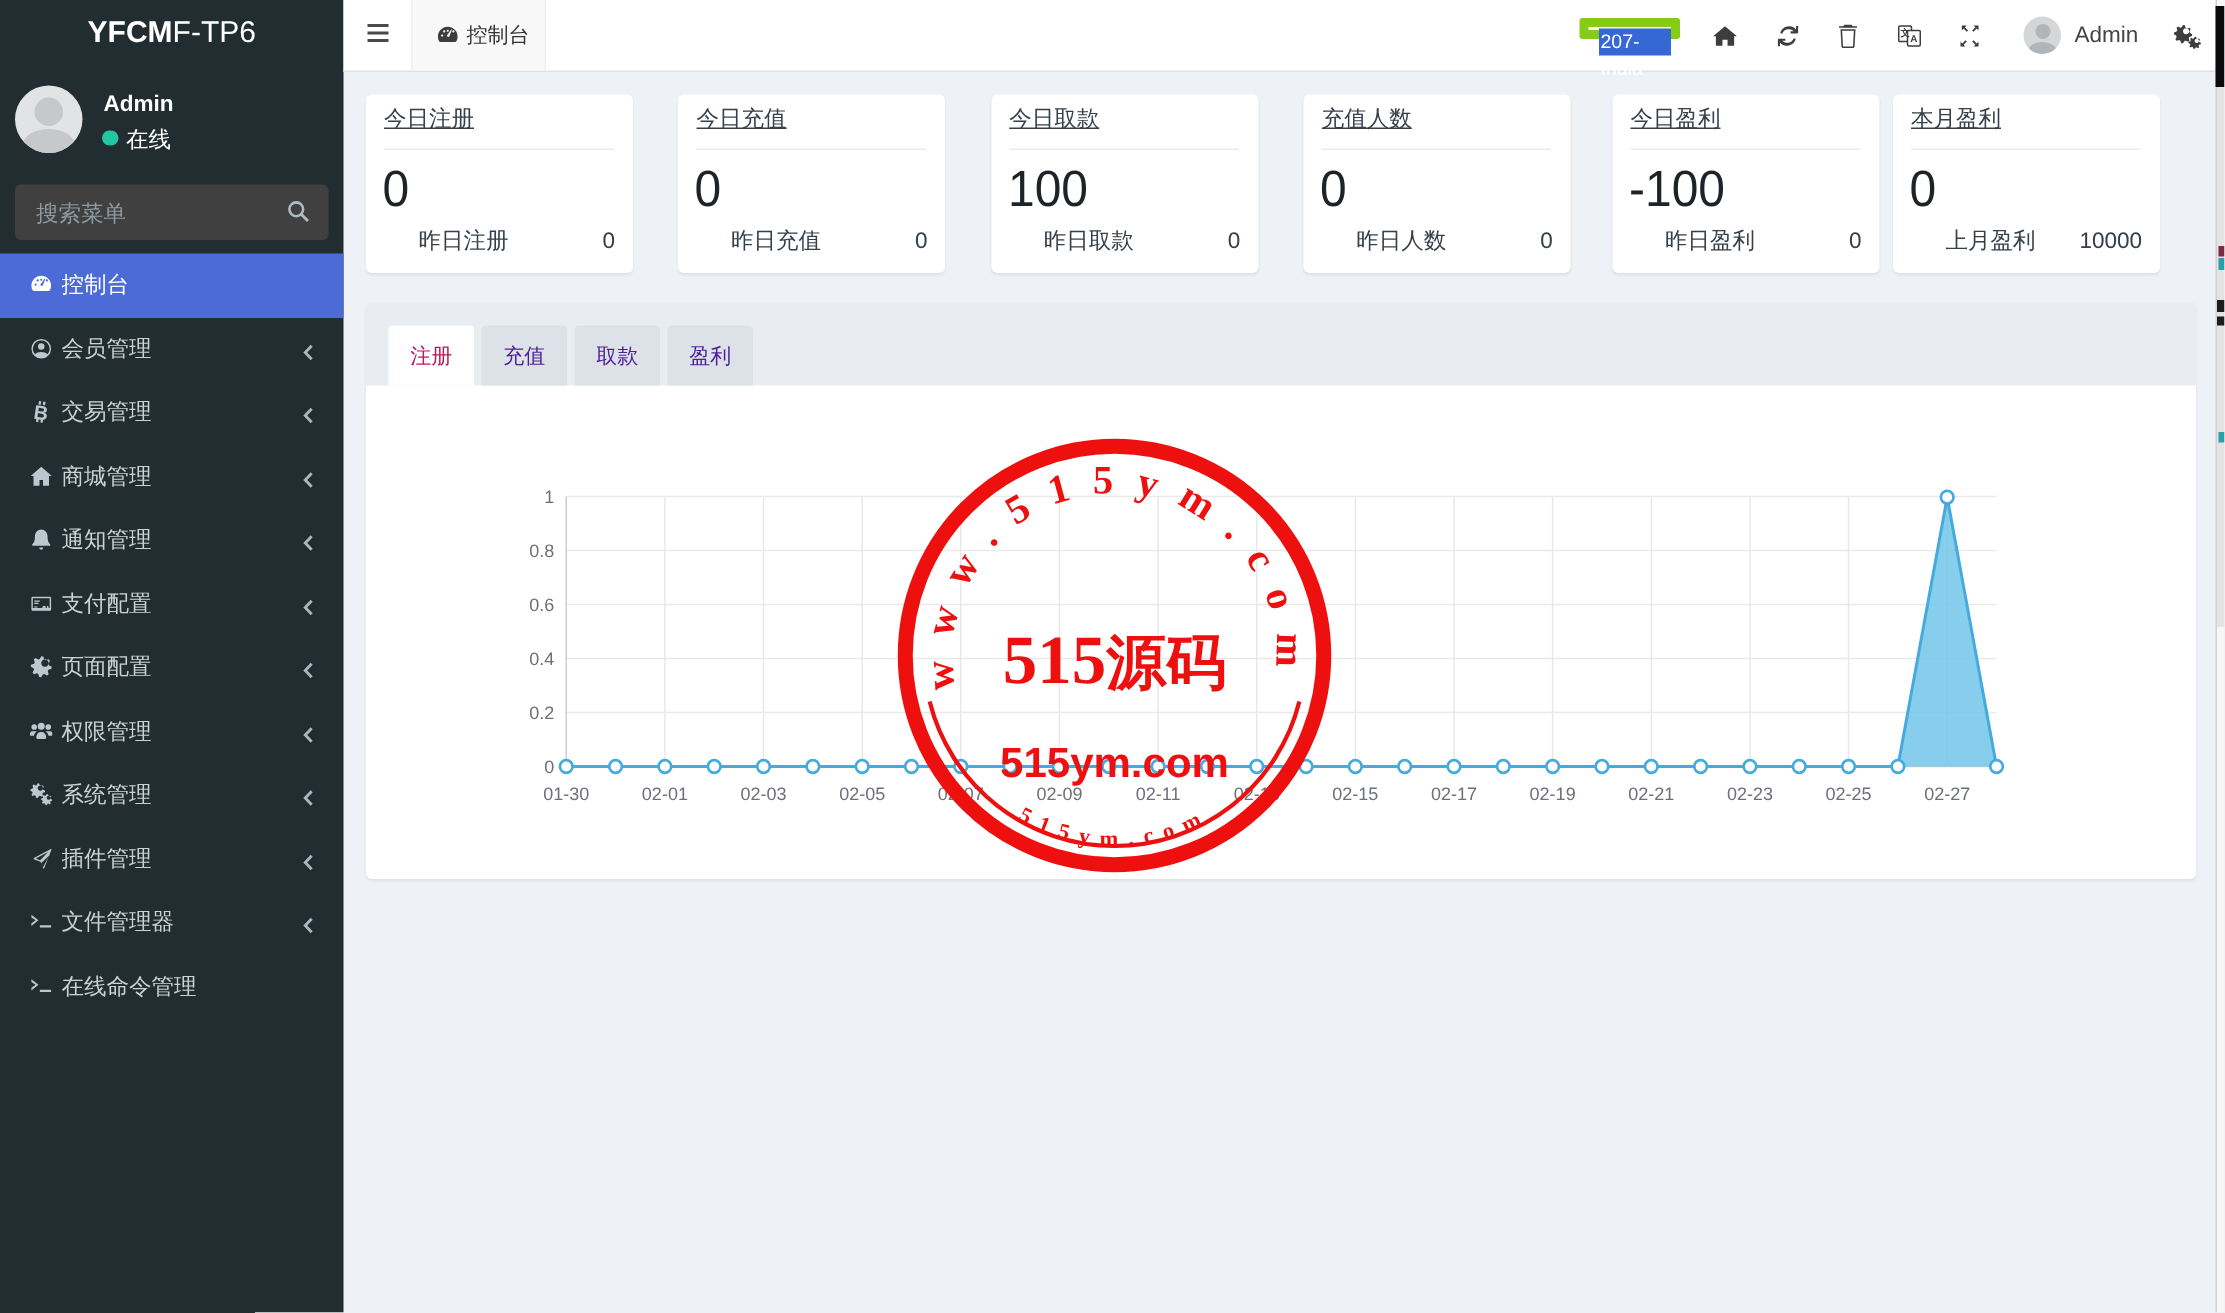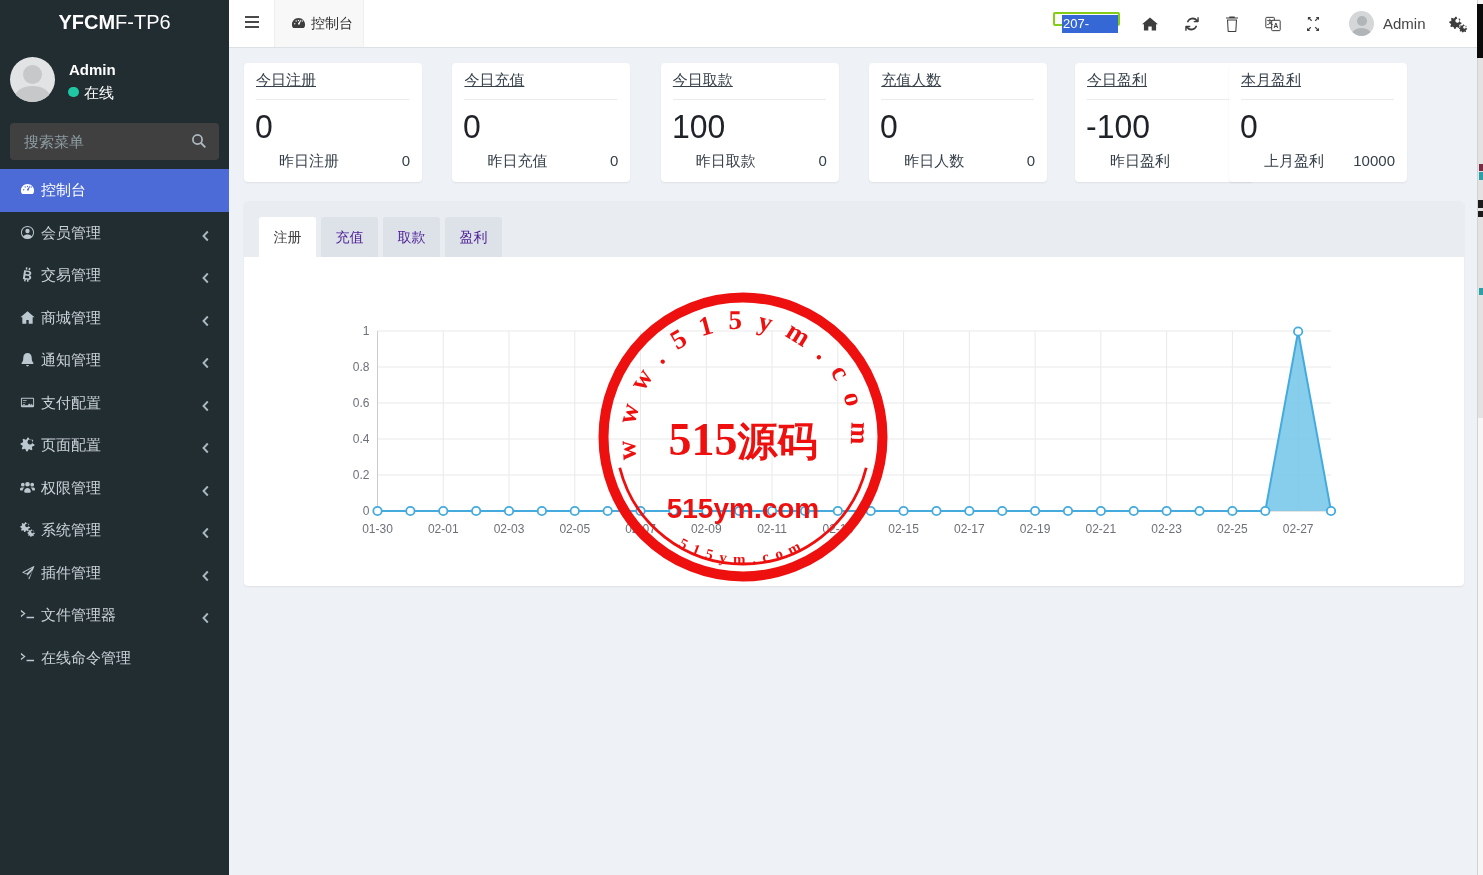--- a/index.html
+++ b/index.html
@@ -31,42 +31,42 @@
   ul.menu li.active .txt { color:#fff; }
 
   
   #topnav { position:absolute; left:229px; top:0; width:1254px; height:48px; background:#fff; border-bottom:1px solid #dde1e6; }
   #burger { position:absolute; left:16px; top:16px; width:14px; height:12px; }
   #burger div { height:2px; background:#4a4a4a; margin-bottom:3px; }
   #navtab { position:absolute; left:45px; top:0; width:90px; height:47px; background:#f8f8f8; border-right:1px solid #efefef; border-left:1px solid #efefef; }
   #navtab .ti { position:absolute; left:16px; top:16px; }
   #navtab .tx { position:absolute; left:36px; top:15px; font-size:14px; color:#333; }
 
-  #nsel { position:absolute; left:824px; top:12px; width:67px; height:14px; background:#fbfbfb; border:2px solid #84cc16; border-radius:2px;text-decoration:underline; }
+  #nsel { position:absolute; left:824px; top:12px; width:67px; height:14px; background:#fbfbfb; border:6px solid #84cc16; border-radius:2px;text-decoration:underline; }
   #nsel .sel { position:absolute; left:7px; top:0.8px; height:18px; background:#3568d4; color:#fff; font-size:13px; line-height:18px; padding:0 1px; }
   .nico { position:absolute; top:0; width:34px; height:47px; }
   .nico svg { position:absolute; left:50%; top:50%; transform:translate(-50%,-50%); }
   #nav-avatar { position:absolute; left:1120px; top:11px; width:25px; height:25px; border-radius:50%; background:#d4d6d8; overflow:hidden; }
   #nav-avatar .head { position:absolute; left:7.5px; top:5px; width:10px; height:10px; border-radius:50%; background:#b2b5b8; }
   #nav-avatar .bodyp { position:absolute; left:3px; top:16.5px; width:19px; height:12px; border-radius:50% 50% 0 0; background:#b2b5b8; }
   #nav-admin { position:absolute; left:1154px; top:15px; font-size:15px; color:#444; }
 
   
   .card { position:absolute; top:63px; width:178px; height:119px; background:#fff; border-radius:4px; box-shadow:0 1px 2px rgba(0,0,0,.07); }
   .card .t { position:absolute; left:12px; top:8px; font-size:15px; color:#36404a; line-height:1.2;text-decoration:underline; }
   .card .hr { position:absolute; left:12px; right:13px; top:36px; border-top:1px solid #ebebeb; }
   .card .big { position:absolute; left:11px; top:46px; font-size:34px; color:#1f2328; line-height:1; transform:scaleX(.94); transform-origin:left; }
   .card .bl { position:absolute; left:12px; top:89px; font-size:15px; color:#36404a; line-height:1.2;padding-left:23px; }
   .card .bv { position:absolute; right:12px; top:89px; font-size:15px; color:#36404a; line-height:1.2; }
 
   
   #panel { position:absolute; left:244px; top:201px; width:1220px; height:385px; background:#fff; border-radius:4px; box-shadow:0 1px 2px rgba(0,0,0,.07); }
   #phead { position:absolute; left:0; top:0; width:1220px; height:56px; background:#e9edf1; border-radius:4px 4px 0 0; }
   .tab { position:absolute; top:16px; height:40px; border-radius:3px 3px 0 0; background:#dce2e8; color:#4c1d95; font-size:14px; text-align:center; line-height:40px; width:57px; }
-  .tab.on { background:#fff; color:#404040; }
+  .tab.on { background:#fff; color:#be185d; }
 </style>
 </head>
 <body>
 
 <div id="sidebar">
   <div id="logo"><b>YFCM</b>F-TP6</div>
   <div id="avatar">
       <div class="head"></div>
       <div class="bodyp"></div>
     </div>
@@ -305,21 +305,21 @@
    <div class="bl">昨日人数</div>
       <div class="bv">0</div>
  </div>
     <div class="card" style="left:1075px">
    <div class="t">今日盈利</div>
       <div class="hr"></div>
    <div class="big">-100</div>
    <div class="bl">昨日盈利</div>
       <div class="bv">0</div>
  </div>
-    <div class="card" style="left:1229px">
+    <div class="card" style="left:1262px">
    <div class="t">本月盈利</div>
       <div class="hr"></div>
    <div class="big">0</div>
    <div class="bl">上月盈利</div>
       <div class="bv">10000</div>
  </div>
   </div>
 
 <div id="panel">
   <div id="phead">

